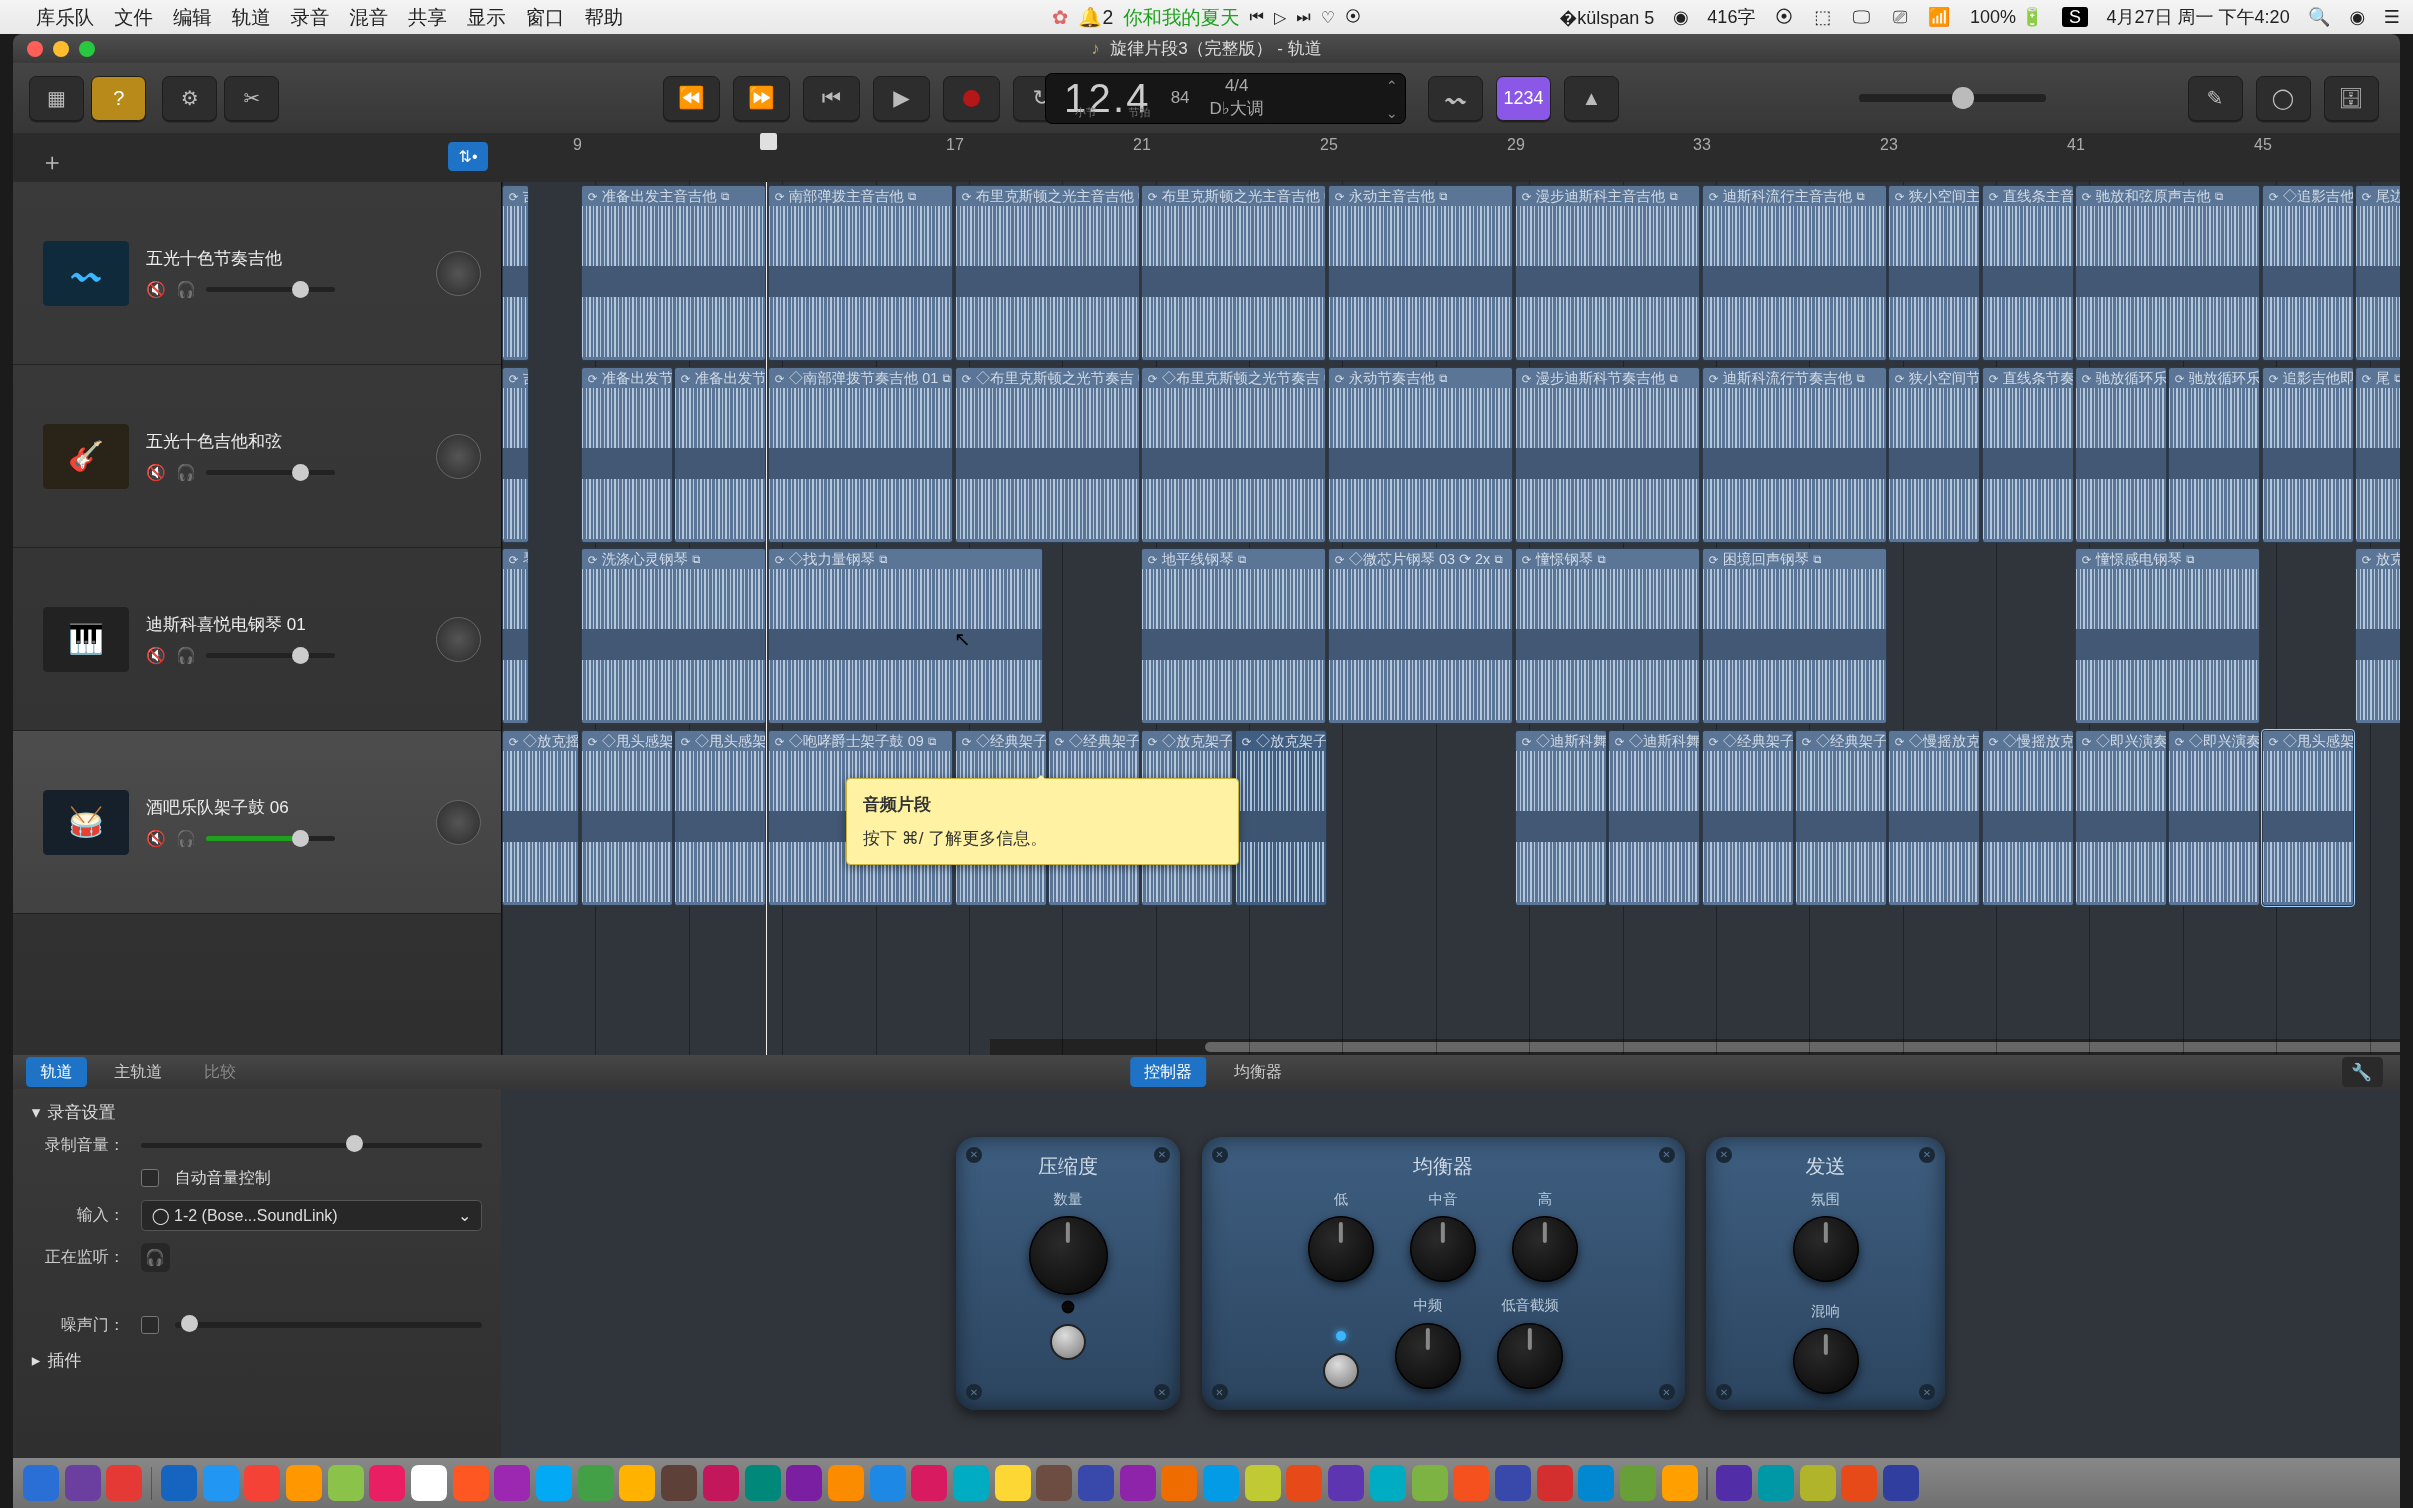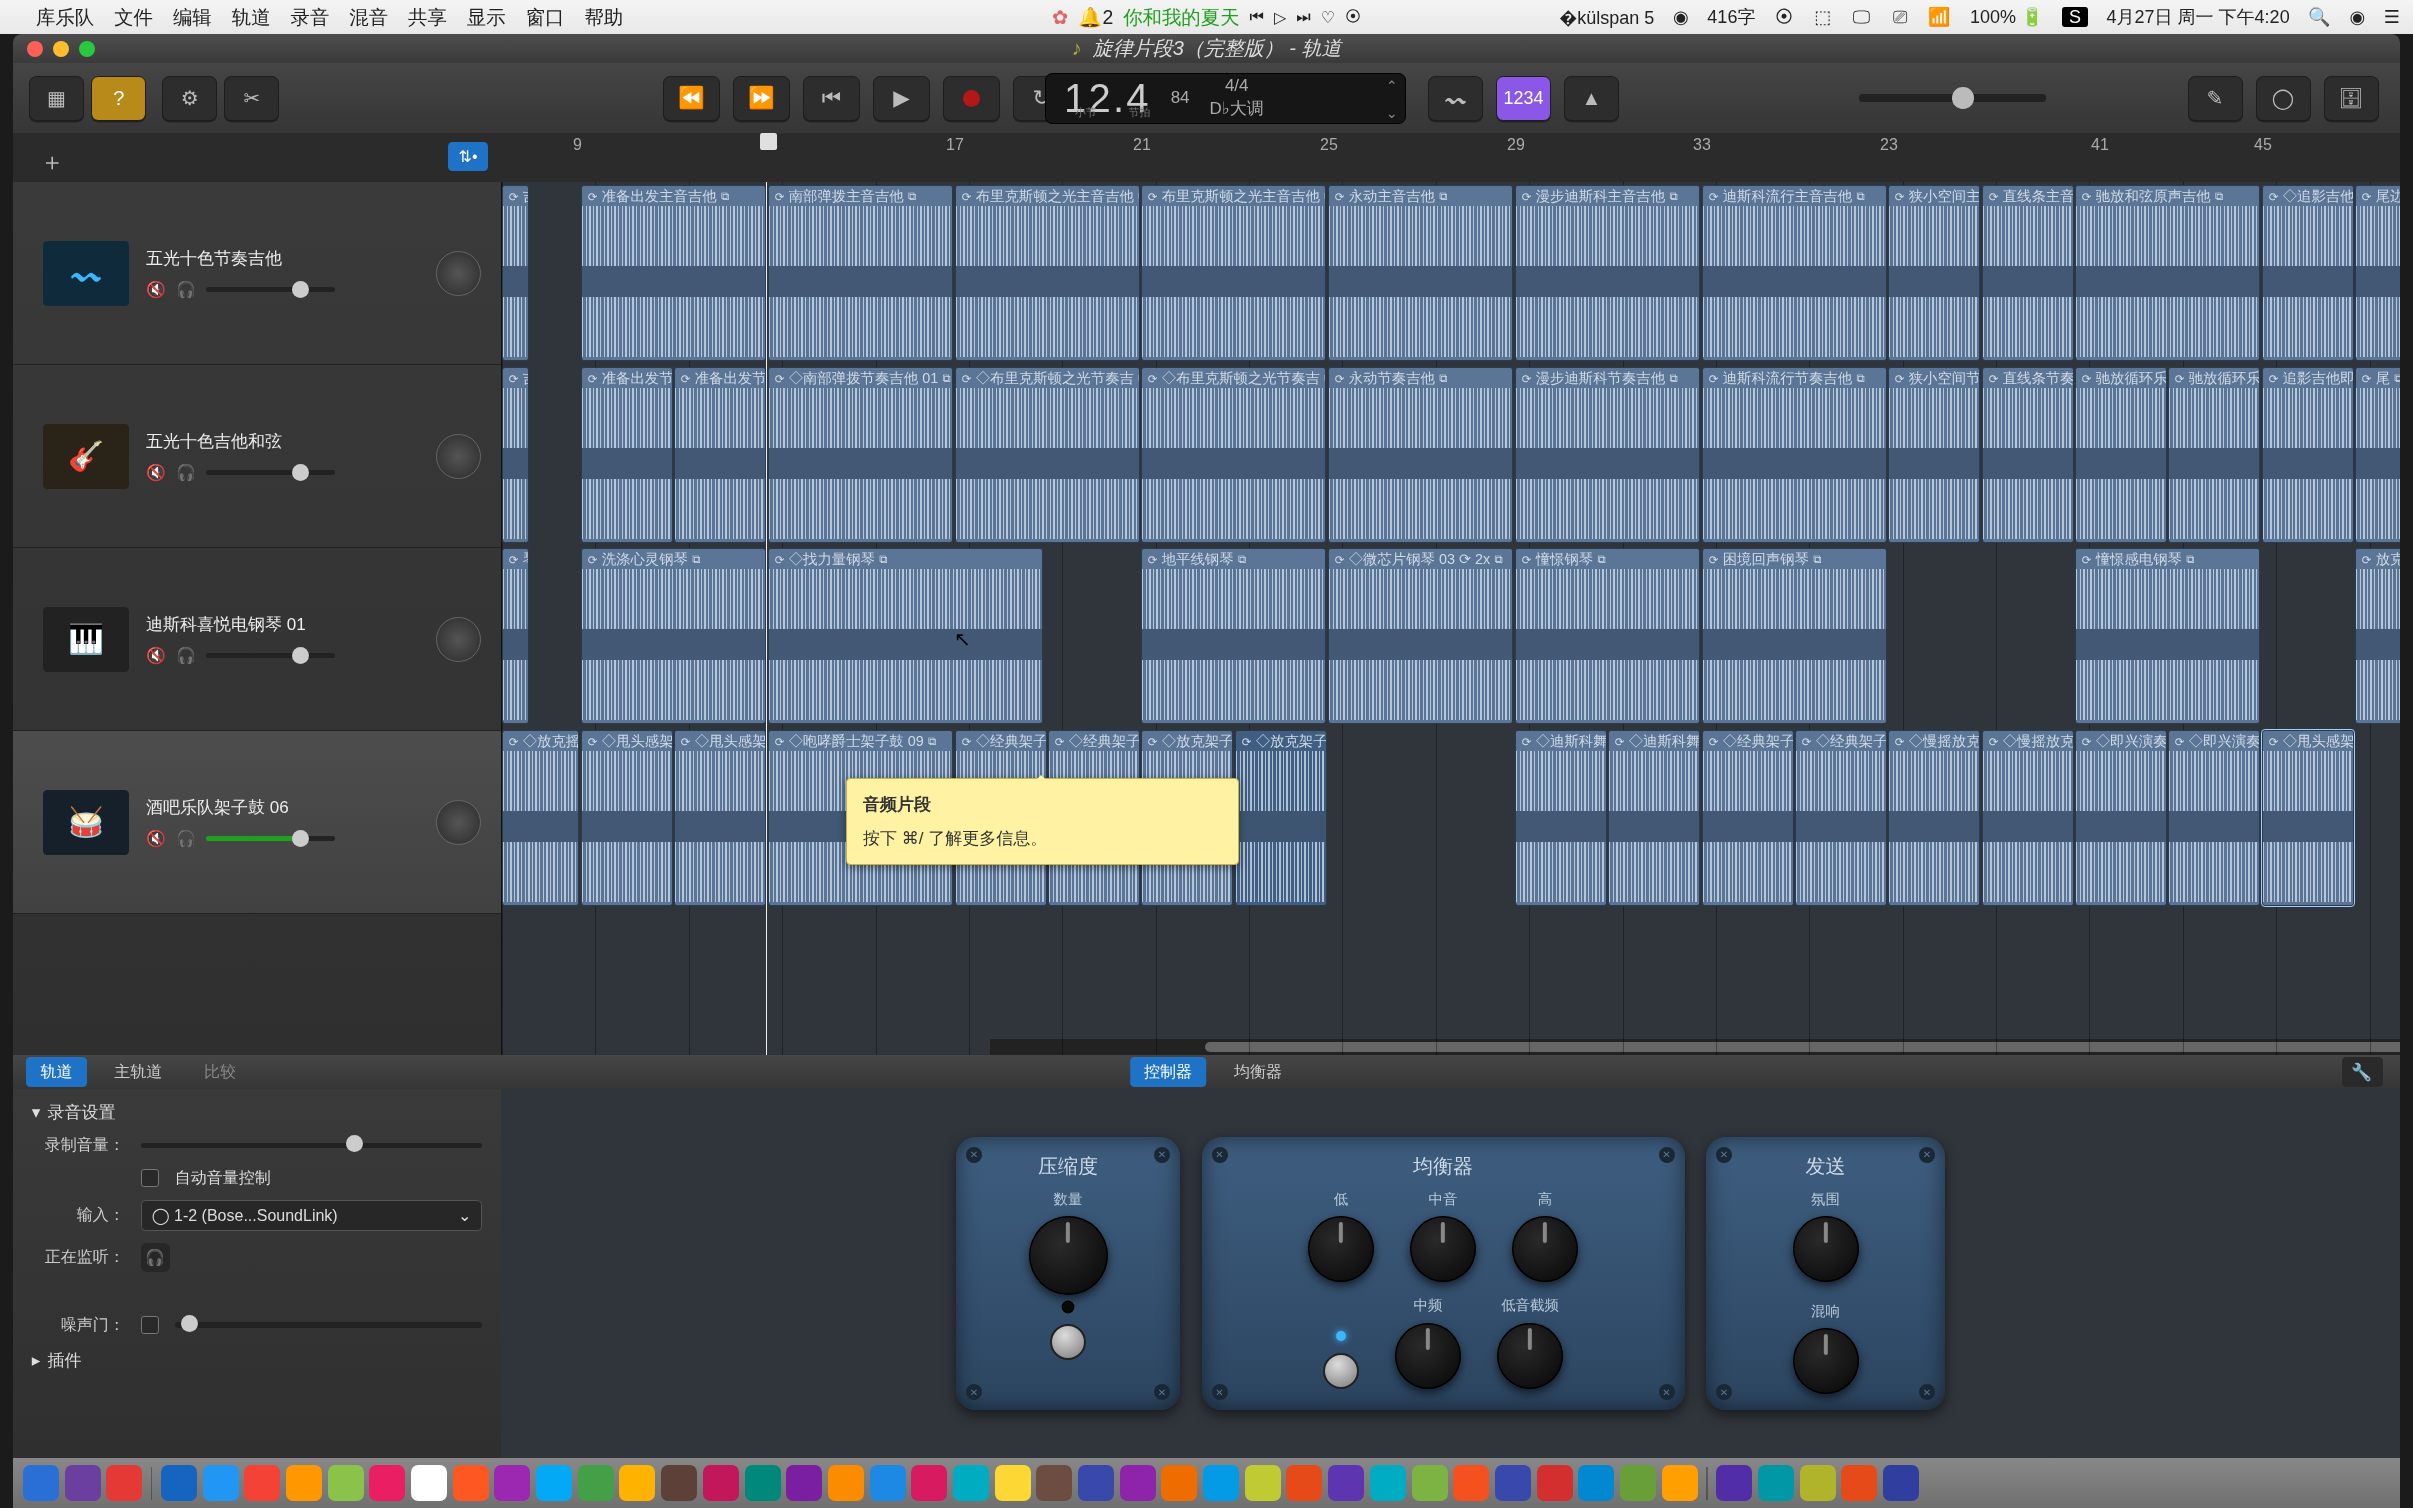--- a/index.html
+++ b/index.html
@@ -13,21 +13,21 @@
   .menubar .right span{white-space:nowrap;}
   .apple-logo{font-size:21.5px;}
   .mini-ico{display:inline-block;width:20px;height:20px;line-height:20px;text-align:center;}
   .playctrl{display:flex;gap:10px;font-size:16px;}
 
   
   .titlebar{position:absolute;left:13px;right:13px;top:34px;height:29px;background:linear-gradient(#4e4e4e,#3a3a3a);border-radius:8.6px 8.6px 0 0;display:flex;align-items:center;z-index:40;}
   .traffic{display:flex;gap:10px;margin-left:14.4px;}
   .dot{width:16px;height:16px;border-radius:50%;}
   .dot.r{background:#ff5f57;} .dot.y{background:#febc2e;} .dot.g{background:#28c840;}
-  .titlebar .title{position:absolute;left:50%;transform:translateX(-50%);font-size:20px;color:#ddd;font-style:italic;}
+  .titlebar .title{position:absolute;left:50%;transform:translateX(-50%);font-size:17px;color:#ddd;}
   .titlebar .title .audio-ico{color:#bfa04a;margin-right:5.7px;}
 
   
   .toolbar{position:absolute;left:13px;right:13px;top:62px;height:70px;background:linear-gradient(#454545,#363636);display:flex;align-items:center;z-index:39;border-top:0.7px solid #555;}
   .tb-btn{height:43px;border-radius:7.2px;background:#2d2d2d;border:0.7px solid #1d1d1d;display:flex;align-items:center;justify-content:center;color:#bbb;font-size:20px;box-shadow:0 1.4px 0 rgba(0,0,0,.4);}
   .tb-group{display:flex;gap:7.2px;margin-left:16px;}
   .tb-btn.lib{width:53px;}
   .tb-btn.help{width:53px;background:#b78a1a;color:#fff;}
   .tb-btn.set{width:53px;}
   .transport{position:absolute;left:650px;display:flex;gap:13px;align-items:center;}
@@ -262,21 +262,21 @@
   <div class="filter">⇅•</div>
   <div class="nums" id="ruler-nums">
       <span style="left: 72px;">9</span>
       <span style="left: 259px;">13</span>
       <span style="left: 445px;">17</span>
       <span style="left: 632px; text-align: center;">21</span>
       <span style="left: 819px;">25</span>
       <span style="left: 1006px;">29</span>
       <span style="left: 1192px;">33</span>
       <span style="left: 1379px;">23</span>
-      <span style="left: 1566px; margin-left: 24px;">41</span>
+      <span style="left: 1566px;">41</span>
       <span style="left: 1753px;">45</span>
     </div>
   <div class="playhead-marker" style="left:747px;"></div>
 </div>
 
 <div class="trackarea">
   <div class="headers" id="track-headers">
       <div class="thead">
         <div class="thumb th1">
           <span style="font-size:29px">〰</span>

